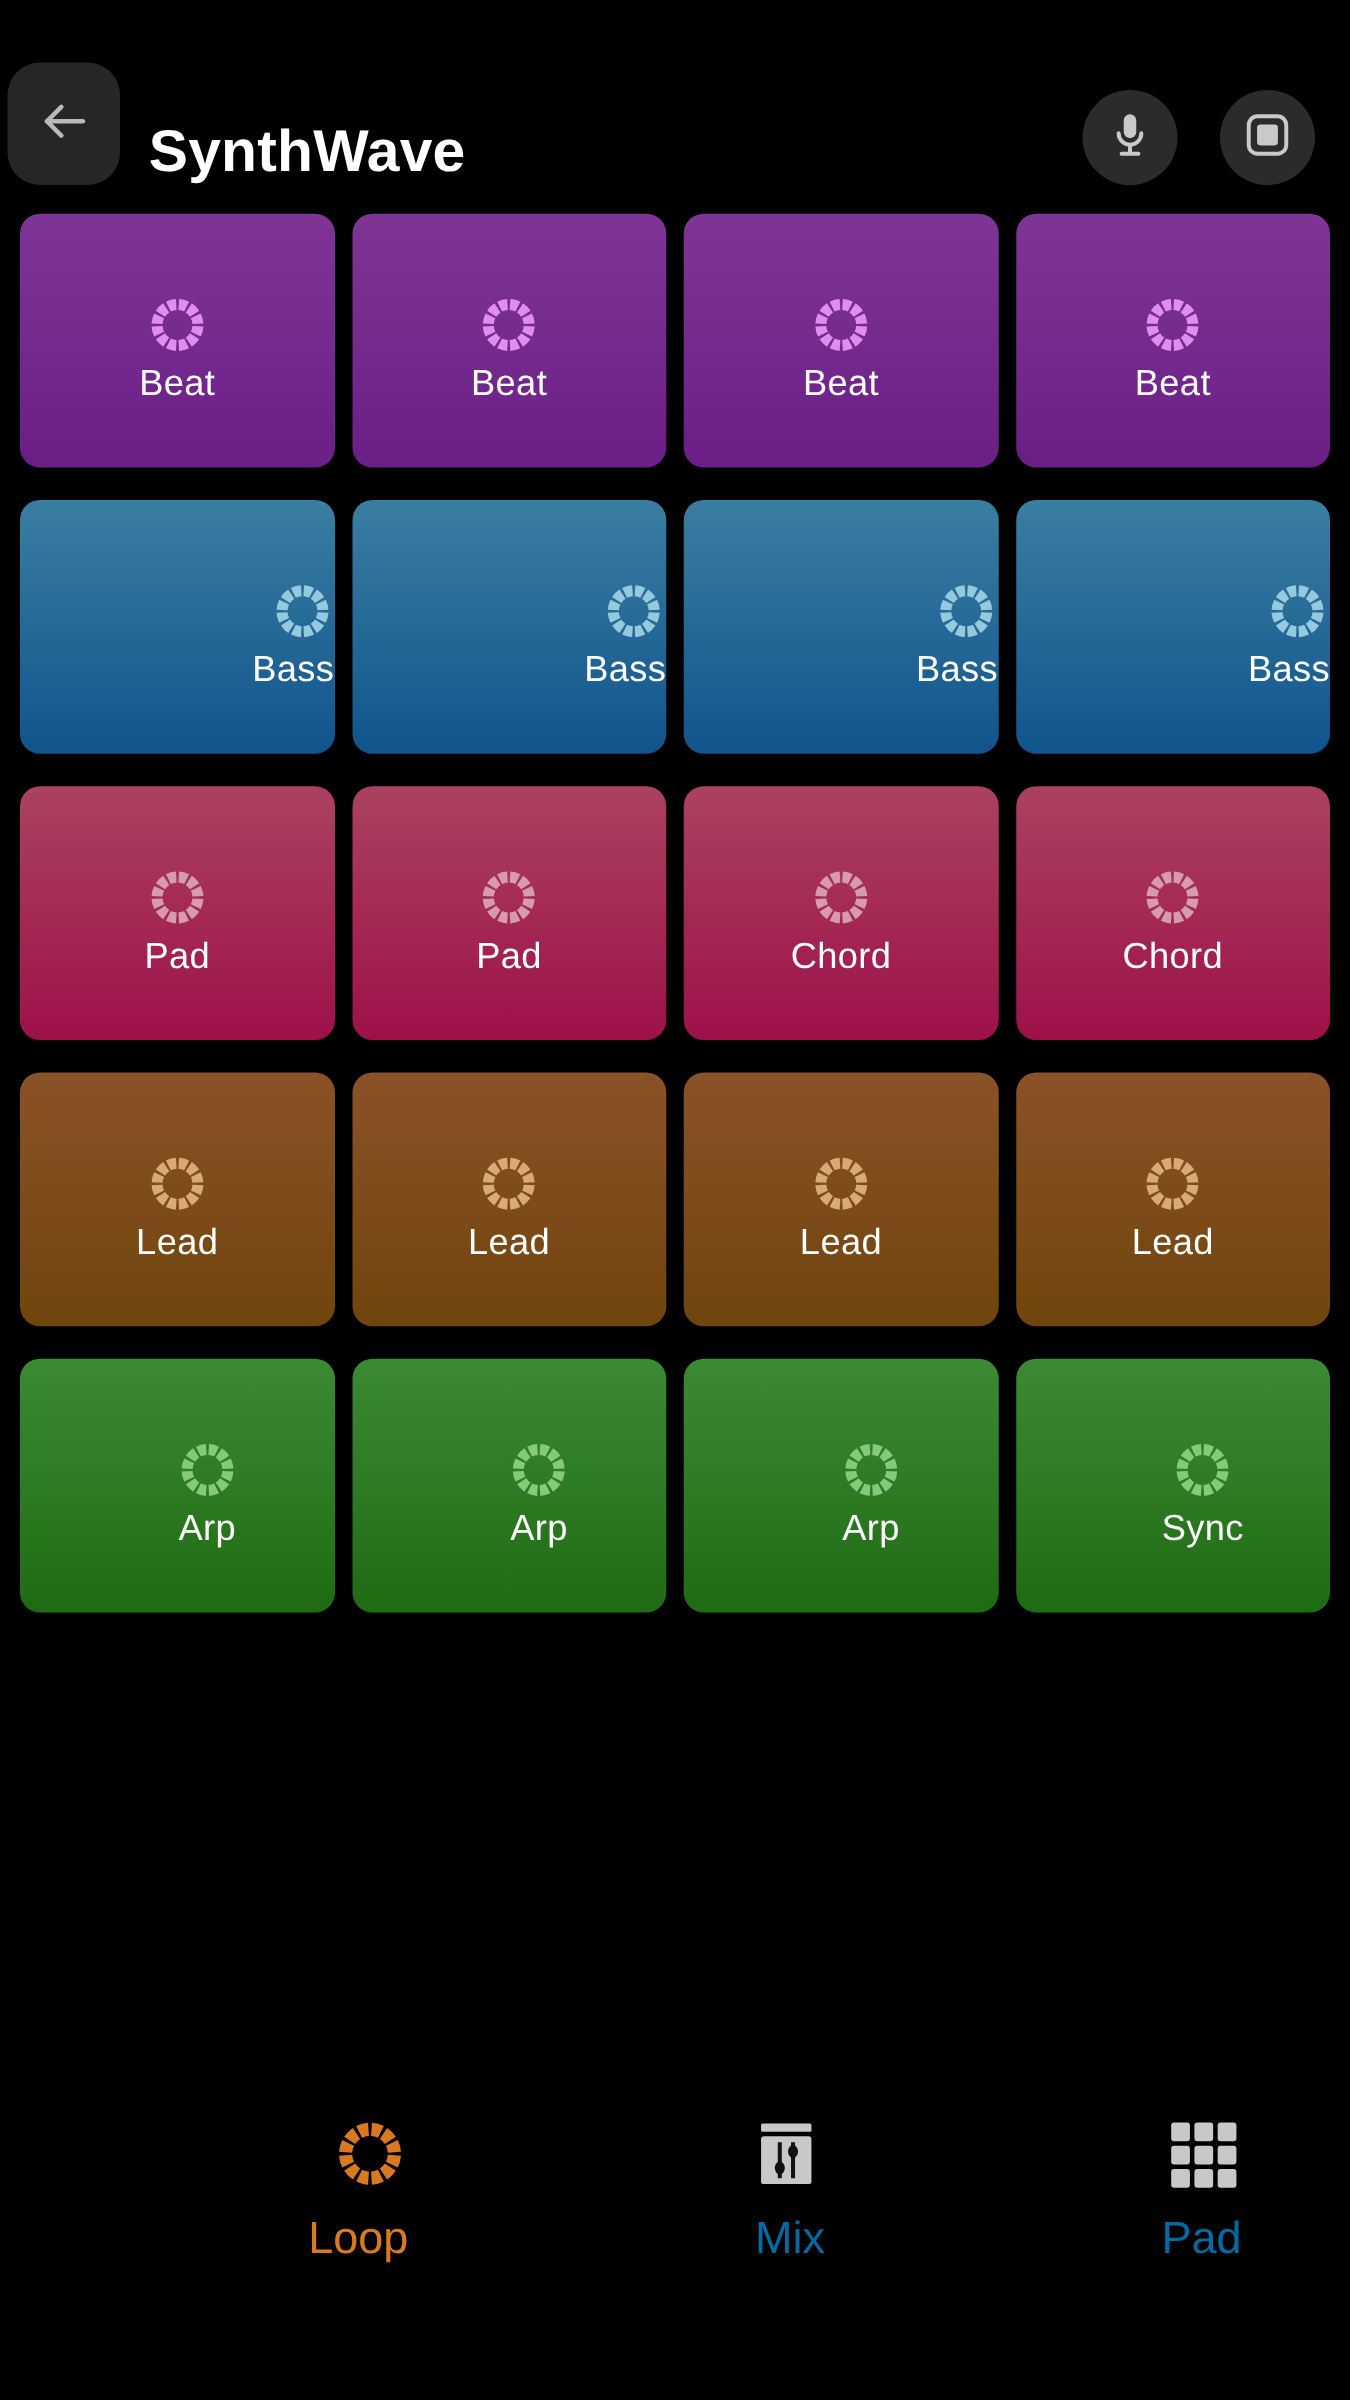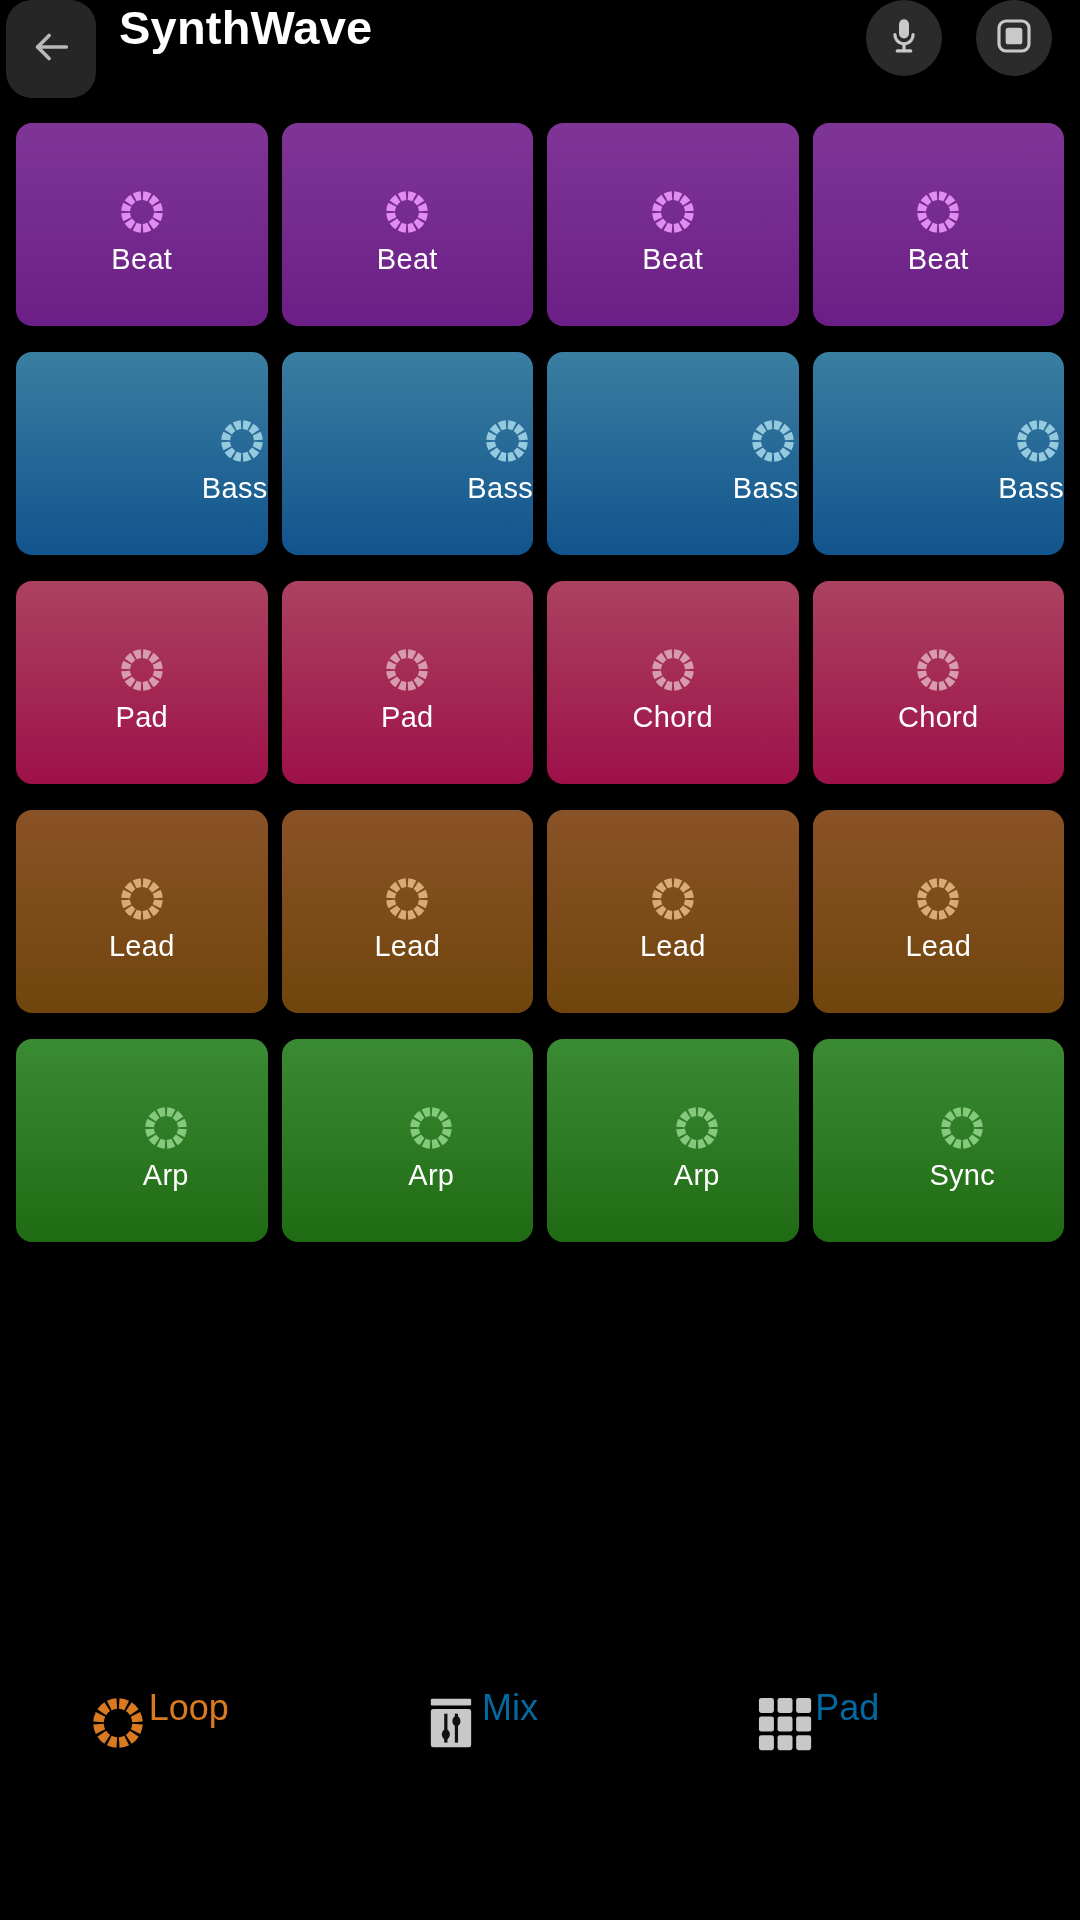--- a/index.html
+++ b/index.html
@@ -2,21 +2,21 @@
 <html><head>
 <meta charset="utf-8">
 <style>
   * { margin:0; padding:0; box-sizing:border-box; }
   html,body{ width:1080px; height:1920px; background:#000; overflow:hidden; }
   body{ font-family:"Liberation Sans", sans-serif; color:#fff; }
 
   .app { position:relative; width:1080px; height:1920px; background:#000; display:flex; flex-direction:column; }
 
   
-  .header { height:100px; flex:0 0 100px; display:flex; align-items:flex-start; padding:0 28px 0 6px; }
+  .header { height:100px; flex:0 0 100px; display:flex; align-items:flex-end; padding:0 28px 0 6px;margin-top:48px; }
   .back-btn {
     width:90px; height:98px; border-radius:26px; background:#262626;
     display:flex; align-items:center; justify-content:center; flex:0 0 auto;
   }
   .back-btn svg { width:46px; height:46px; }
   .app-title { font-size:47px; font-weight:bold; letter-spacing:0.2px; margin-left:23px; color:#fff; white-space:nowrap; }
   .header-spacer { flex:1 1 auto; }
   .hdr-btn {
     width:76px; height:76px; border-radius:50%; background:#2b2b2b;
     display:flex; align-items:center; justify-content:center; flex:0 0 auto; margin-left:34px;
@@ -39,21 +39,21 @@
   .c-purple  { background:linear-gradient(180deg,#7f3596 0%,#6b1f86 100%); }
   .c-blue    { background:linear-gradient(180deg,#3a7ea1 0%,#11548d 100%);align-items:flex-end; }
   .c-crimson { background:linear-gradient(180deg,#ab4260 0%,#9d1149 100%); }
   .c-brown   { background:linear-gradient(180deg,#8a5227 0%,#70450d 100%); }
   .c-green   { background:linear-gradient(180deg,#3b8b34 0%,#1f6b14 100%);padding-left:48px; }
 
   
   .nav-spacer { flex:1 1 auto; }
   .bottom-nav { flex:0 0 auto; height:300px; display:flex; align-items:flex-start;
                 justify-content:space-around; padding:70px 40px 0 40px; background:#000; }
-  .nav-item { display:flex; flex-direction:row; align-items:flex-start; width:240px; }
+  .nav-item { display:flex; flex-direction:column; align-items:flex-end; width:240px; }
   .nav-icon { height:66px; display:flex; align-items:center; justify-content:center; margin-bottom:16px; }
   .nav-icon svg { width:62px; height:62px; }
   .nav-label { font-size:36px; line-height:1; }
   .nav-item.active .nav-label { color:#d97a20; }
   .nav-item .nav-label { color:#0369a1; }
 </style>
 </head>
 <body>
 
 <div class="app">

